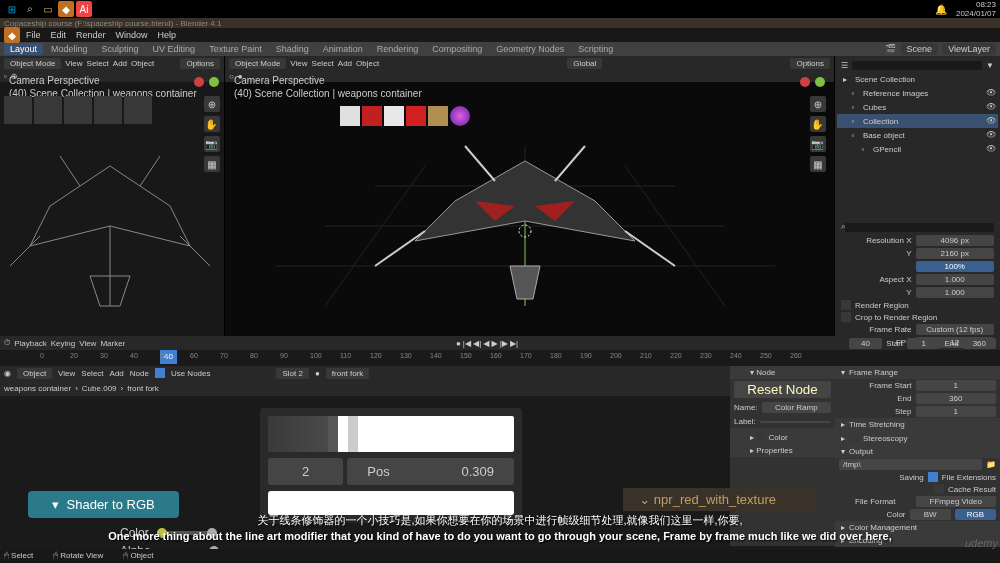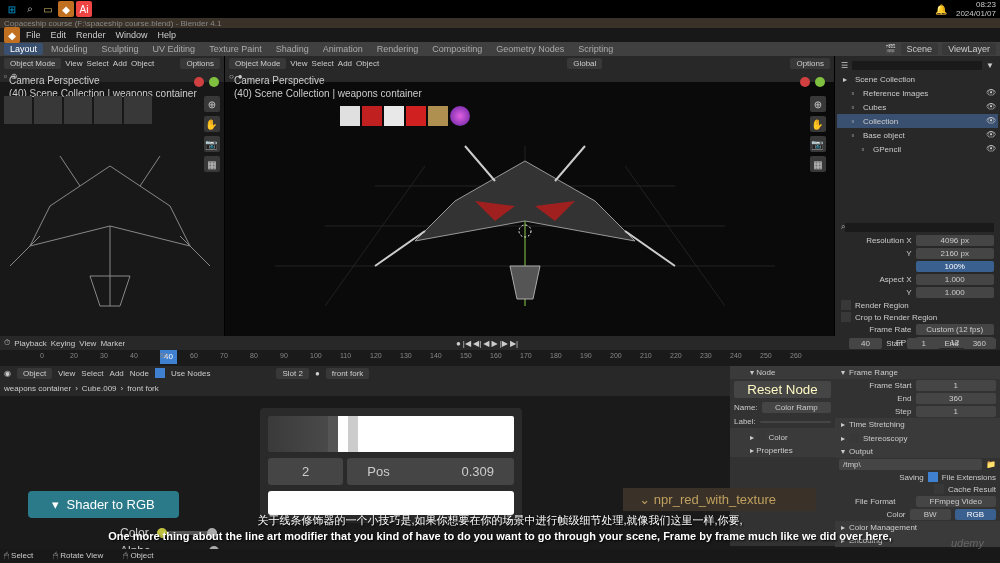--- a/index.html
+++ b/index.html
@@ -58,21 +58,21 @@
 .node-prop-header { background: #3a3a3a; padding: 2px 20px; }
 .props-panel { width: 165px; background: #323232; font-size: 8px; }
 .props-header { padding: 2px 6px; background: #3a3a3a; display: flex; align-items: center; gap: 4px; }
 .props-row { display: flex; align-items: center; padding: 1px 4px; gap: 4px; }
 .props-field { background: #454545; flex: 1; text-align: center; padding: 1px 4px; border-radius: 2px; }
 .props-field.blue { background: #3a6090; color: #fff; }
 .subtitle-overlay { position: absolute; bottom: 20px; left: 0; right: 0; text-align: center; font-size: 11px; color: #fff; text-shadow: 1px 1px 2px #000; z-index: 100; }
 .subtitle-overlay div { padding: 1px; }
 .npr-box { position: absolute; background: #3a3228; color: #c0a060; padding: 4px 40px 4px 16px; font-size: 13px; right: 184px; bottom: 52px; }
 .statusbar { position: absolute; bottom: 0; left: 0; right: 0; height: 14px; background: #181818; display: flex; align-items: center; padding: 0 4px; font-size: 8px; gap: 20px; }
-.udemy { position: absolute; right: 16px; bottom: 14px; color: #666; font-size: 11px; font-style: italic; }
+.udemy { position: absolute; right: 2px; bottom: 14px; color: #666; font-size: 11px; font-style: italic; }
 .spaceship { position: absolute; }
 .color-swatches { position: absolute; top: 50px; left: 115px; display: flex; gap: 2px; }
 .swatch { width: 20px; height: 20px; }
 .checkbox { width: 10px; height: 10px; background: #383838; display: inline-block; }
 .checkbox.checked { background: #4080d0; }
 .icon-win { color: #00a0e0; }
 .icon-orange { background: #c07020; color: #fff; border-radius: 2px; }
 </style>
 </head>
 <body>

